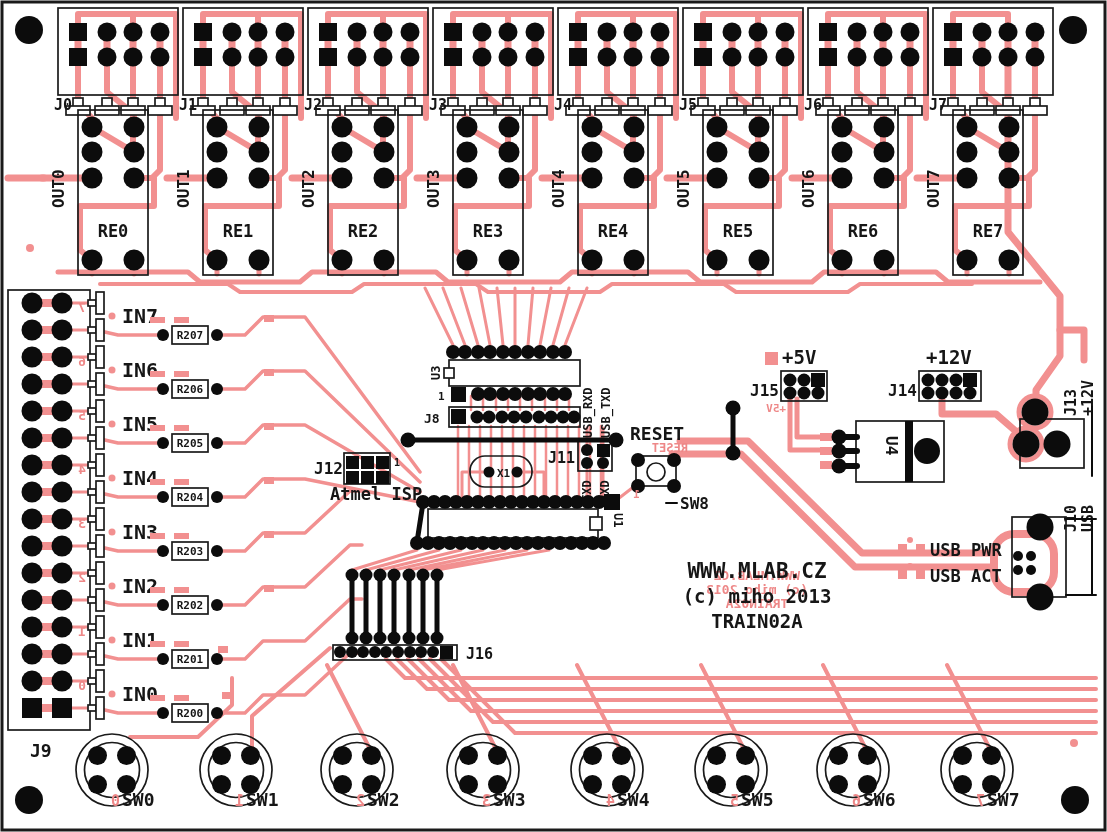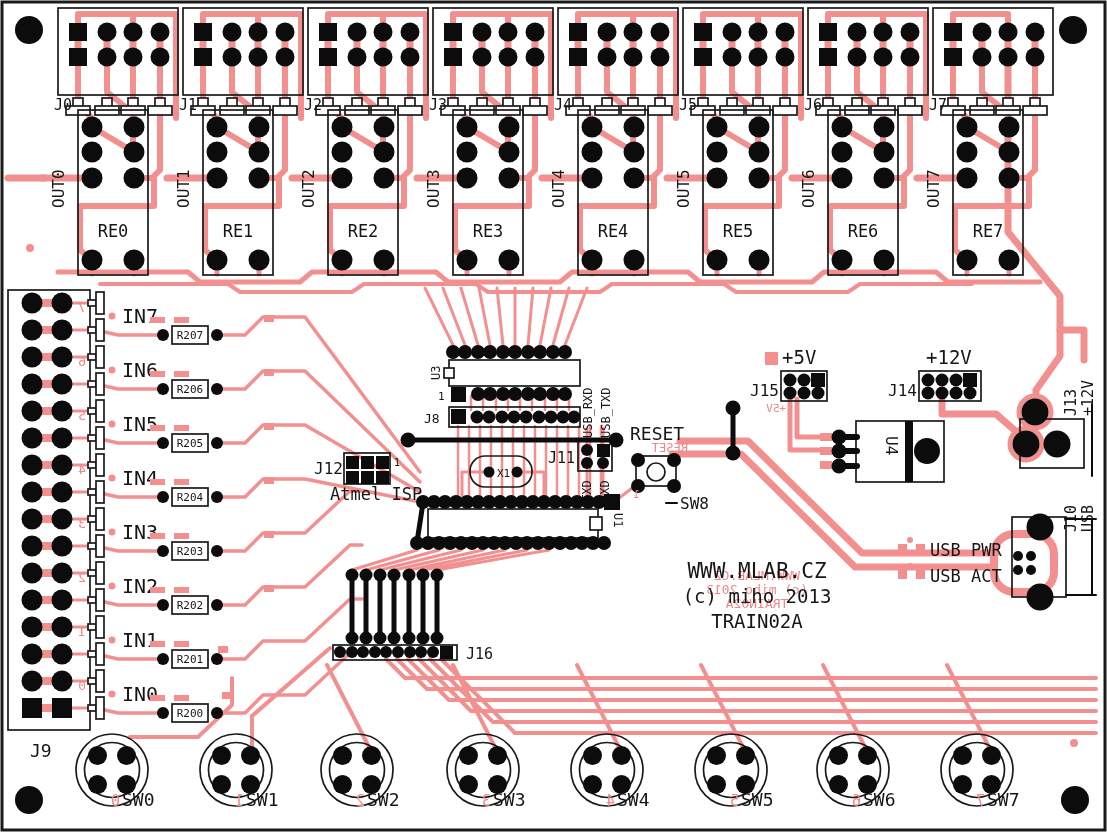--- a/index.html
+++ b/index.html
@@ -1,16 +1,16 @@
 <!DOCTYPE html>
 <html><head>
 <meta charset="utf-8">
 <style>
   html,body{margin:0;padding:0;background:#e8e8e8;}
-  #stage{width:1107px;height:832px;margin:0 auto;background:#eab308;position:relative;}
+  #stage{width:1107px;height:832px;margin:0 auto;background:#eab308;position:relative;font-weight:bold;}
   svg{display:block}
   text{font-family:"DejaVu Sans Mono","Liberation Mono",monospace;fill:#161616;}
   .red-t{fill:#ee8888;}
   .f10{font-size:10px}.f11{font-size:11px}.f12{font-size:12px}.f13{font-size:13px}
   .f15{font-size:15px}.f16{font-size:16px}.f17{font-size:17px}.f18{font-size:18px}
   .f19{font-size:19px}.f20{font-size:20px}.f21{font-size:21px}
   .tr{stroke:#f29090;fill:none;stroke-linecap:round;stroke-linejoin:round}
   .w25{stroke-width:2.5}.w3{stroke-width:3}.w35{stroke-width:3.5}.w4{stroke-width:4}
   .w5{stroke-width:5}.w6{stroke-width:6}.w7{stroke-width:7}.w8{stroke-width:8}
   .rf{fill:#f29090;stroke:none}

